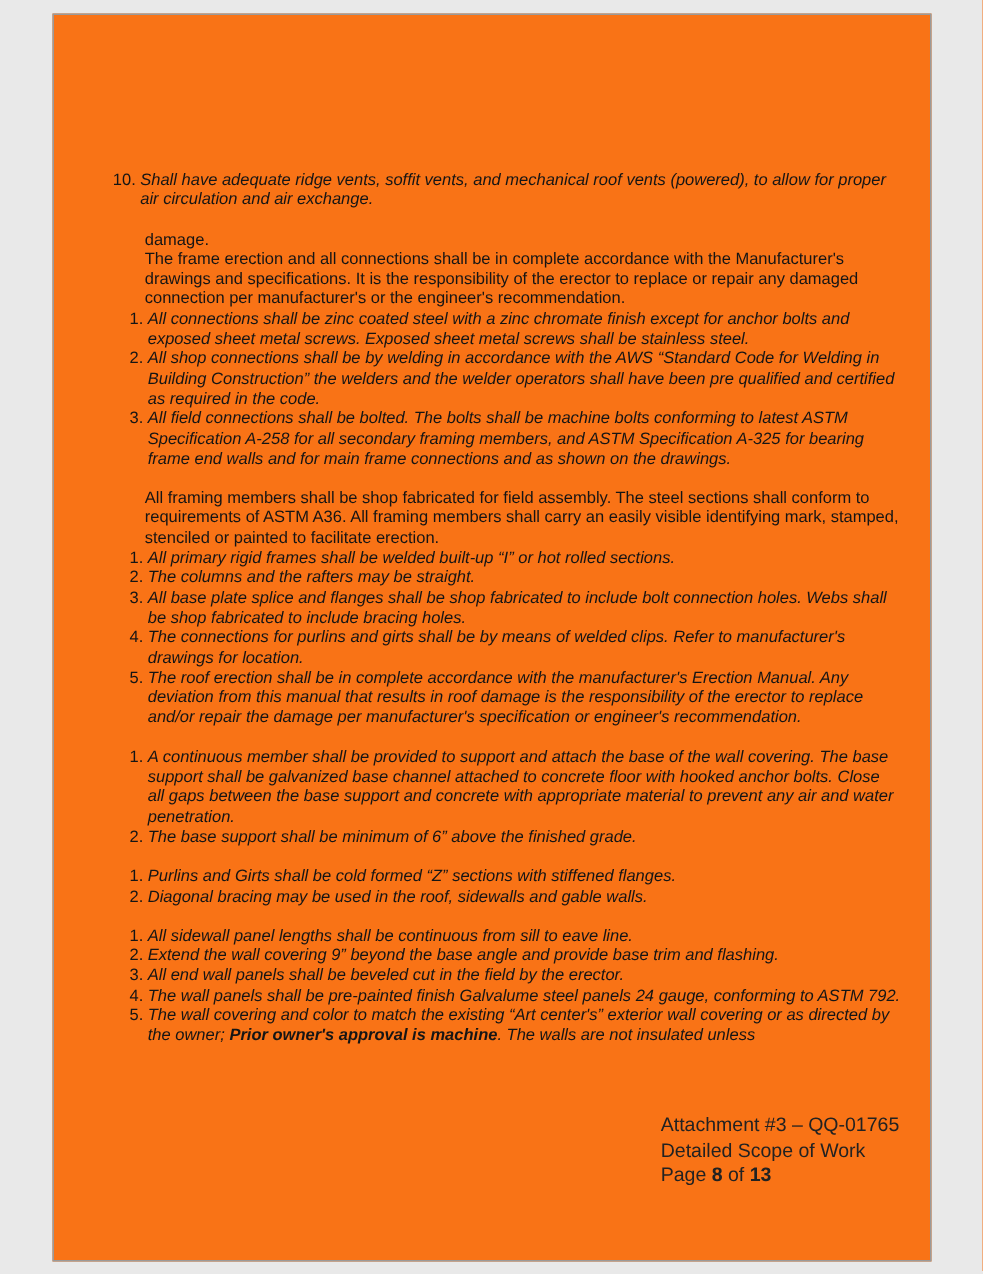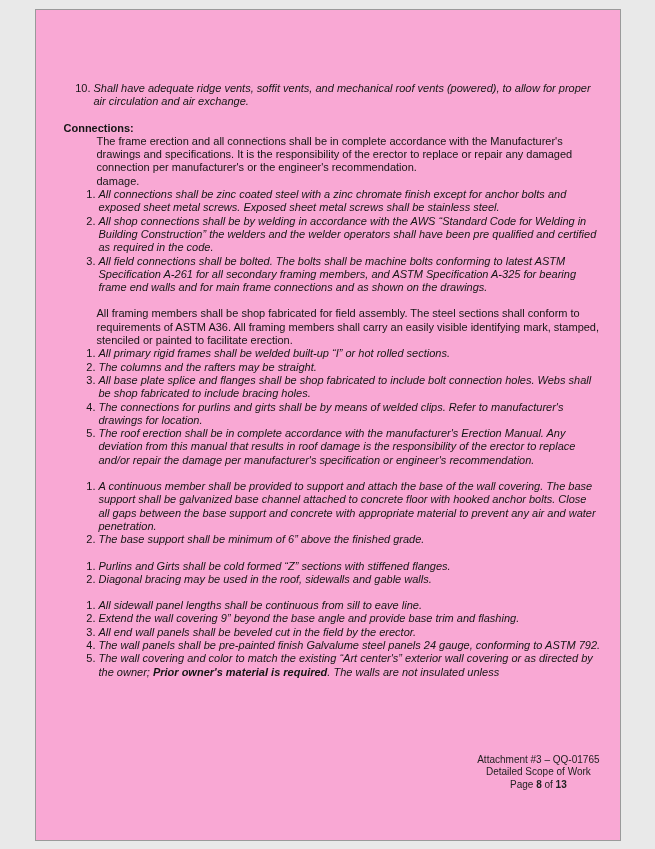--- a/index.html
+++ b/index.html
@@ -13,73 +13,72 @@
   .canvas {
     width: 655px;
     height: 849px;
     padding-top: 9px;
   }
   .page {
     position: relative;
     width: 586px;
     height: 832px;
     margin: 0 auto;
-    background: #f9a8d4;
+    background: #f97316;
     border: 1px solid #9a9a9a;
-    padding: 72px 19px 0 28px;
+    padding: 104px 19px 0 28px;
     font-size: 11px;
     line-height: 1.21;
     color: #151515;
     overflow: hidden;
   }
   .li { display: flex; }
   .num { flex: 0 0 auto; text-align: right; white-space: pre; }
   .top .num { width: 27px; margin-right: 3px; }
   .sec .num { width: 32px; margin-right: 3px; }
   .txt { flex: 1 1 auto; font-style: italic; }
   .hd { font-weight: bold; }
   .sec { margin-top: 13px; }
   .intro { margin-left: 33px; }
   .footer {
     position: absolute;
     right: 20px;
     bottom: 48px;
-    text-align: center;
-    font-size: 10px;
+    text-align: left;
+    font-size: 13px;
     line-height: 1.28;
     color: #222222;
   }
   b { font-weight: bold; }
 </style>
 </head>
 <body>
 
 <div class="canvas">
   <div class="page">
 
     <div class="li top">
       <span class="num">10.</span>
       <span class="txt">Shall have adequate ridge vents, soffit vents, and mechanical roof vents (powered), to allow for proper air circulation and air exchange.</span>
     </div>
 
     <div class="sec">
-      <div class="hd">Connections:</div>
+      <div class="intro">damage.</div>
       <div class="intro">The frame erection and all connections shall be in complete accordance with the Manufacturer's drawings and specifications. It is the responsibility of the erector to replace or repair any damaged connection per manufacturer's or the engineer's recommendation.</div>
-      <div class="intro">damage.</div>
       <div class="li">
         <span class="num">1.</span>
         <span class="txt">All connections shall be zinc coated steel with a zinc chromate finish except for anchor bolts and exposed sheet metal screws. Exposed sheet metal screws shall be stainless steel.</span>
       </div>
       <div class="li">
         <span class="num">2.</span>
         <span class="txt">All shop connections shall be by welding in accordance with the AWS “Standard Code for Welding in Building Construction” the welders and the welder operators shall have been pre qualified and certified as required in the code.</span>
       </div>
       <div class="li">
         <span class="num">3.</span>
-        <span class="txt">All field connections shall be bolted. The bolts shall be machine bolts conforming to latest ASTM Specification A-261 for all secondary framing members, and ASTM Specification A-325 for bearing frame end walls and for main frame connections and as shown on the drawings.</span>
+        <span class="txt">All field connections shall be bolted. The bolts shall be machine bolts conforming to latest ASTM Specification A-258 for all secondary framing members, and ASTM Specification A-325 for bearing frame end walls and for main frame connections and as shown on the drawings.</span>
       </div>
     </div>
 
     <div class="sec">
       <div class="intro">All framing members shall be shop fabricated for field assembly. The steel sections shall conform to requirements of ASTM A36. All framing members shall carry an easily visible identifying mark, stamped, stenciled or painted to facilitate erection.</div>
       <div class="li">
         <span class="num">1.</span>
         <span class="txt">All primary rigid frames shall be welded built-up “I” or hot rolled sections.</span>
       </div>
       <div class="li">
@@ -134,21 +133,21 @@
       <div class="li">
         <span class="num">3.</span>
         <span class="txt">All end wall panels shall be beveled cut in the field by the erector.</span>
       </div>
       <div class="li">
         <span class="num">4.</span>
         <span class="txt">The wall panels shall be pre-painted finish Galvalume steel panels 24 gauge, conforming to ASTM 792.</span>
       </div>
       <div class="li">
         <span class="num">5.</span>
-        <span class="txt"><span>The wall covering and color to match the existing “Art center's” exterior wall covering or as directed by the owner; </span><b>Prior owner's material is required</b><span>. The walls are not insulated unless</span></span>
+        <span class="txt"><span>The wall covering and color to match the existing “Art center's” exterior wall covering or as directed by the owner; </span><b>Prior owner's approval is machine</b><span>. The walls are not insulated unless</span></span>
       </div>
     </div>
 
     <div class="footer">
       <div>Attachment #3 – QQ-01765</div>
       <div>Detailed Scope of Work</div>
       <div><span>Page </span><b>8</b><span> of </span><b>13</b></div>
     </div>
 
   </div>

